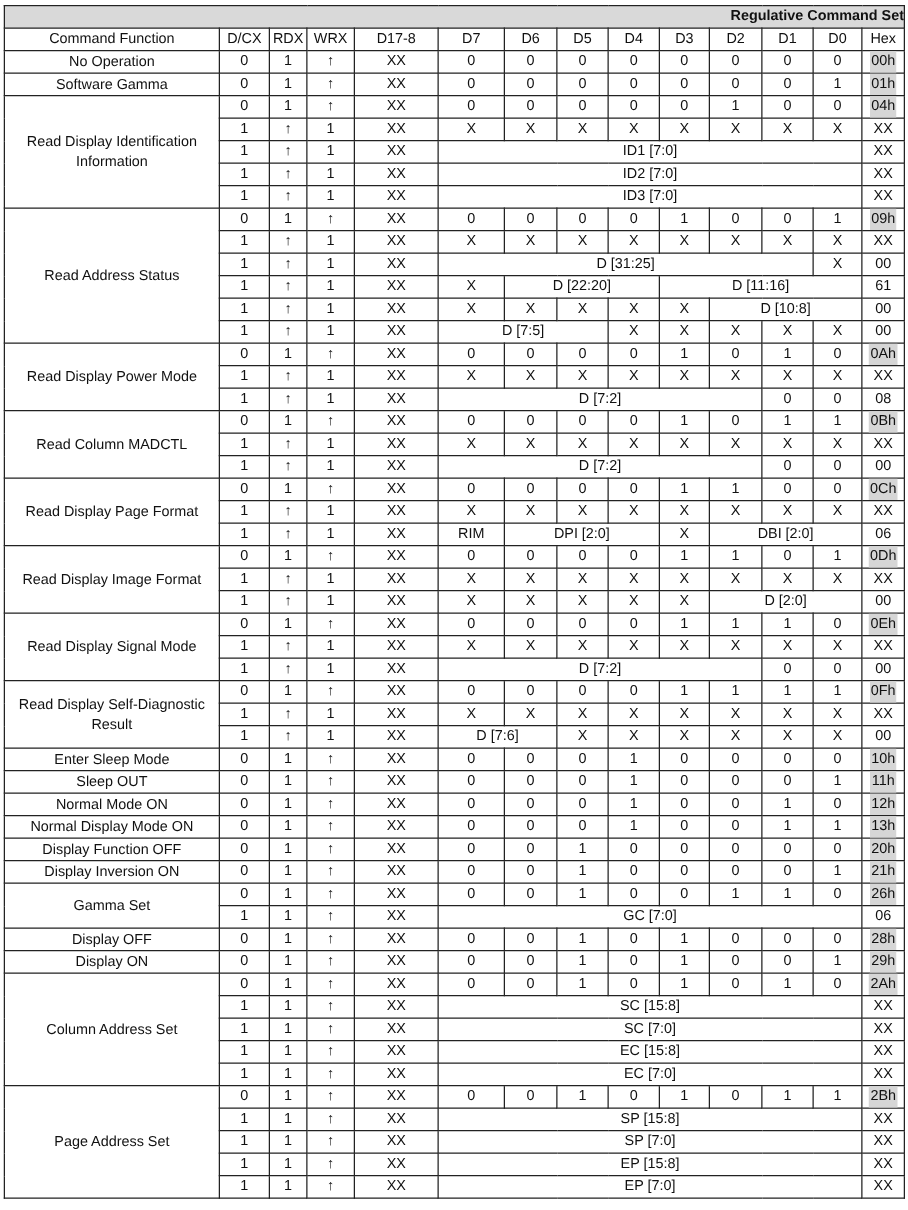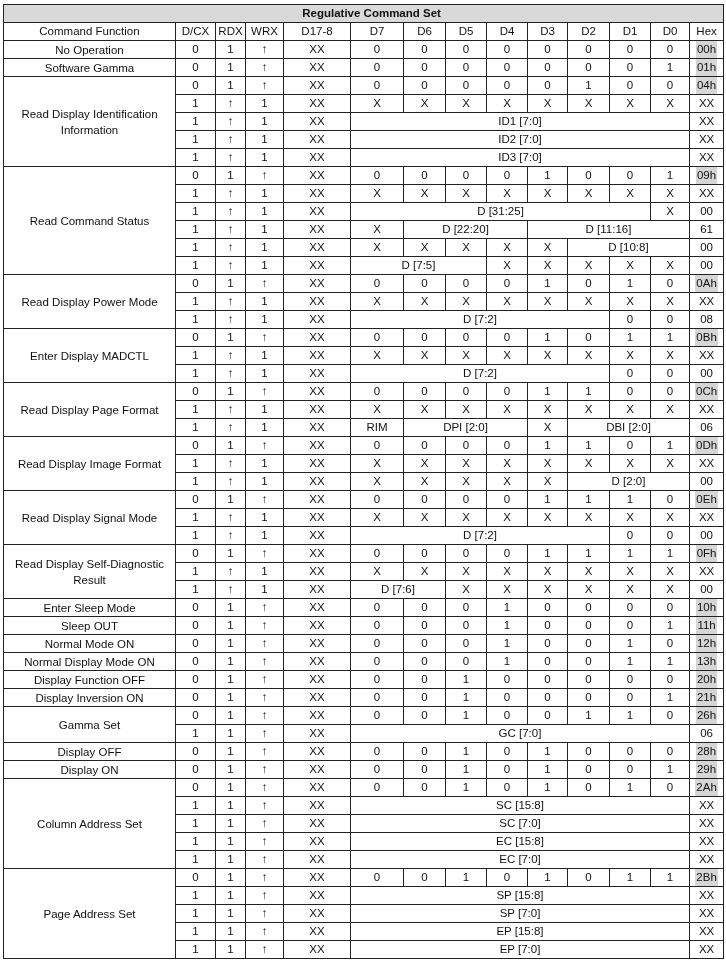--- a/index.html
+++ b/index.html
@@ -1,20 +1,20 @@
 <!DOCTYPE html>
 <html><head>
 <meta charset="utf-8">
 <style>
   html, body { margin: 0; padding: 0; background: #ffffff; }
   body { width: 726px; height: 968px; overflow: hidden; font-family: "Liberation Sans", sans-serif; color: #111; }
   #wrap { position: absolute; left: 3px; top: 4px; }
   table { border-collapse: collapse; table-layout: fixed; width: 720px; font-size: 11.5px; }
   td { border: 1px solid #222; height: 17px; padding: 0; text-align: center; vertical-align: middle; line-height: 13px; white-space: nowrap; overflow: hidden; }
-  td.title { background: #d9d9d9; text-align: center; font-weight: bold; padding-left: 16px; border-width: 1.5px; }
+  td.title { background: #d9d9d9; text-align: right; font-weight: bold; padding-left: 16px; border-width: 1.5px; }
   td.fn { white-space: normal; line-height: 16px; padding: 0 6px; }
   .hex-hl { background: #d6d6d6; padding: 16px 1px; }
   col.c-fn { width: 172px; }
   col.c-dcx { width: 40px; }
   col.c-rdx { width: 30px; }
   col.c-wrx { width: 38px; }
   col.c-d178 { width: 67px; }
   col.c-d7 { width: 53px; }
   col.c-d6 { width: 42px; }
   col.c-d5 { width: 41px; }
@@ -149,21 +149,21 @@
         </tr>
         <tr>
           <td>1</td>
           <td>↑</td>
           <td>1</td>
           <td>XX</td>
           <td colspan="8">ID3 [7:0]</td>
           <td><span>XX</span></td>
         </tr>
         <tr>
-          <td class="fn" rowspan="6">Read Command Status</td>
+          <td class="fn" rowspan="6">Read Address Status</td>
           <td>0</td>
           <td>1</td>
           <td>↑</td>
           <td>XX</td>
           <td>0</td>
           <td>0</td>
           <td>0</td>
           <td>0</td>
           <td>1</td>
           <td>0</td>
@@ -266,21 +266,21 @@
           <td>1</td>
           <td>↑</td>
           <td>1</td>
           <td>XX</td>
           <td colspan="6">D [7:2]</td>
           <td>0</td>
           <td>0</td>
           <td><span>08</span></td>
         </tr>
         <tr>
-          <td class="fn" rowspan="3">Enter Display MADCTL</td>
+          <td class="fn" rowspan="3">Read Column MADCTL</td>
           <td>0</td>
           <td>1</td>
           <td>↑</td>
           <td>XX</td>
           <td>0</td>
           <td>0</td>
           <td>0</td>
           <td>0</td>
           <td>1</td>
           <td>0</td>

